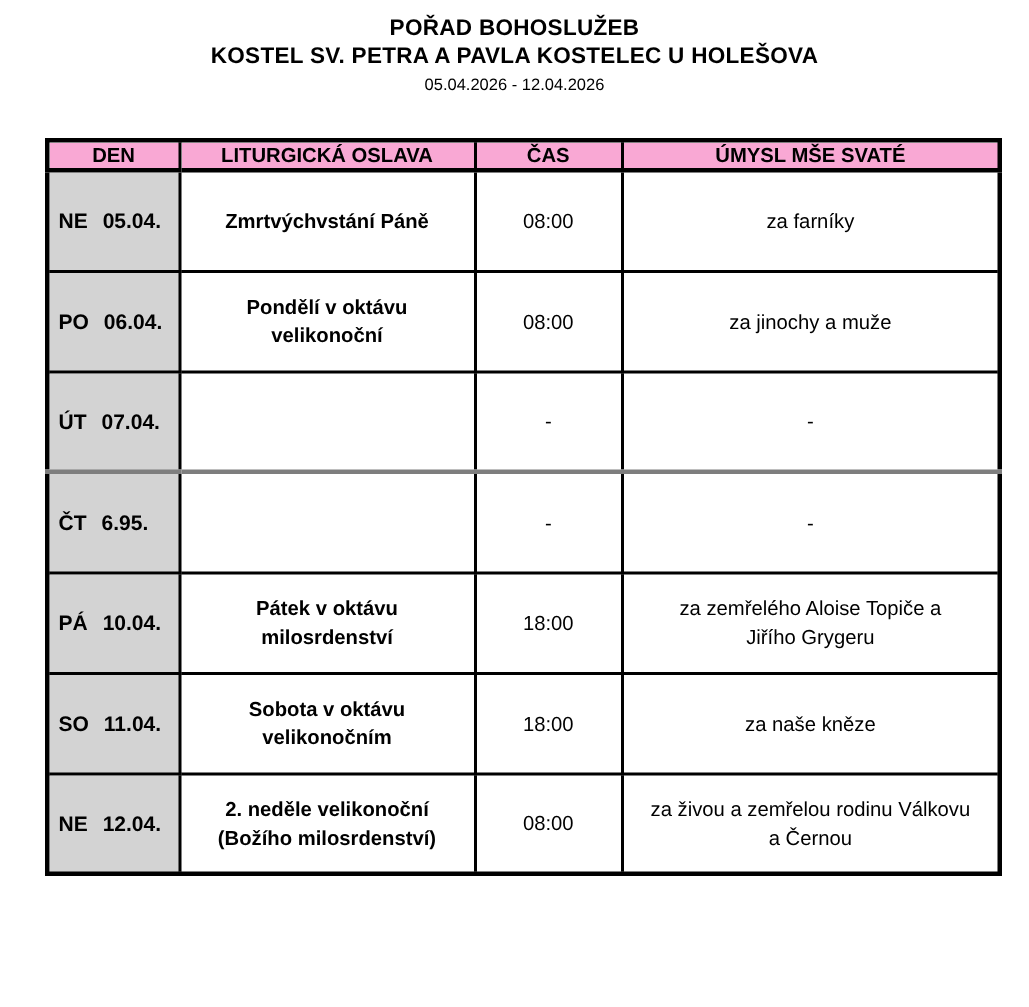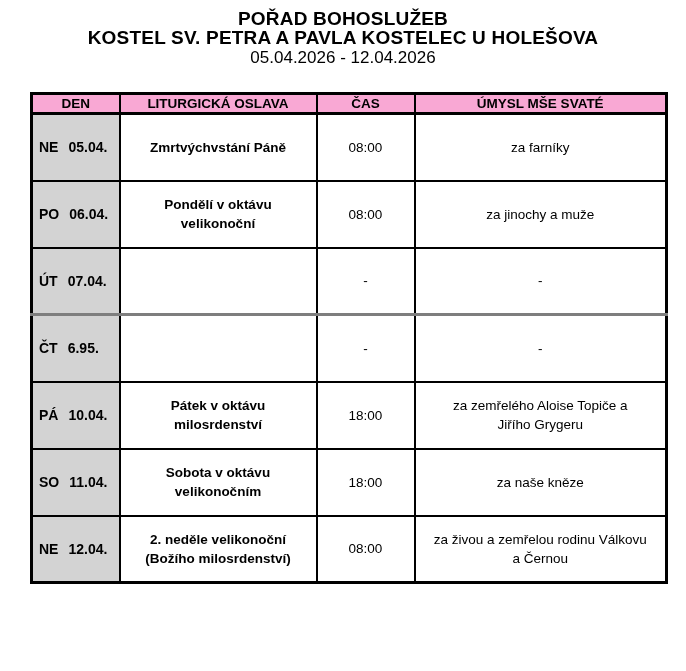--- a/index.html
+++ b/index.html
@@ -16,27 +16,27 @@
     overflow: hidden;
   }
   .doc-header {
     position: absolute;
     top: 9px;
     left: 0;
     width: 686px;
     text-align: center;
   }
   .doc-title, .doc-subtitle {
-    font-size: 19px;
+    font-size: 15px;
     font-weight: bold;
     line-height: 19px;
     letter-spacing: 0.2px;
   }
   .doc-daterange {
-    font-size: 17px;
+    font-size: 11px;
     font-weight: normal;
     line-height: 19px;
     margin-top: 1px;
   }
   table.schedule {
     position: absolute;
     left: 30px;
     top: 92px;
     width: 635px;
     border-collapse: collapse;

